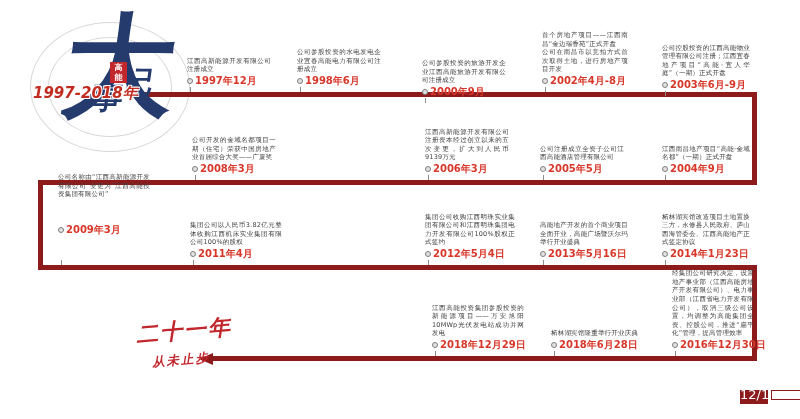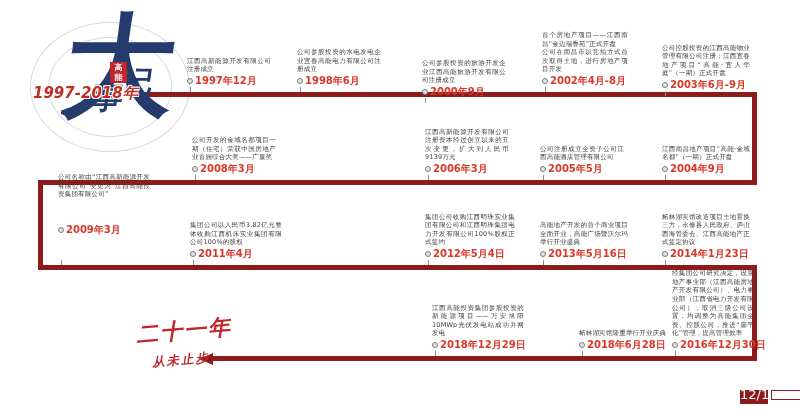--- a/index.html
+++ b/index.html
@@ -186,21 +186,21 @@
   </div>
 
   <div class="event" style="left:432px;bottom:63px;width:92px;">
     <div class="desc">江西高能投资集团参股投资的新能源项目——万安旭阳10MWp光伏发电站成功并网发电</div>
     <div class="daterow">
         <span class="pin"></span>
         <span class="date">2018年12月29日</span>
       </div>
     <div class="stem"></div>
   </div>
-  <div class="event" style="left:551px;bottom:63px;width:92px;margin-left:28px;">
+  <div class="event" style="left:551px;bottom:63px;width:92px;">
     <div class="desc">柘林湖宾馆隆重举行开业庆典</div>
     <div class="daterow">
         <span class="pin"></span>
         <span class="date">2018年6月28日</span>
       </div>
     <div class="stem"></div>
   </div>
   <div class="event" style="left:672px;bottom:63px;width:82px;">
     <div class="desc">经集团公司研究决定，设置地产事业部（江西高能房地产开发有限公司）、电力事业部（江西省电力开发有限公司），取消三级公司设置，均调整为高能集团全资、控股公司，推进“扁平化”管理，提高管理效率</div>
     <div class="daterow">

